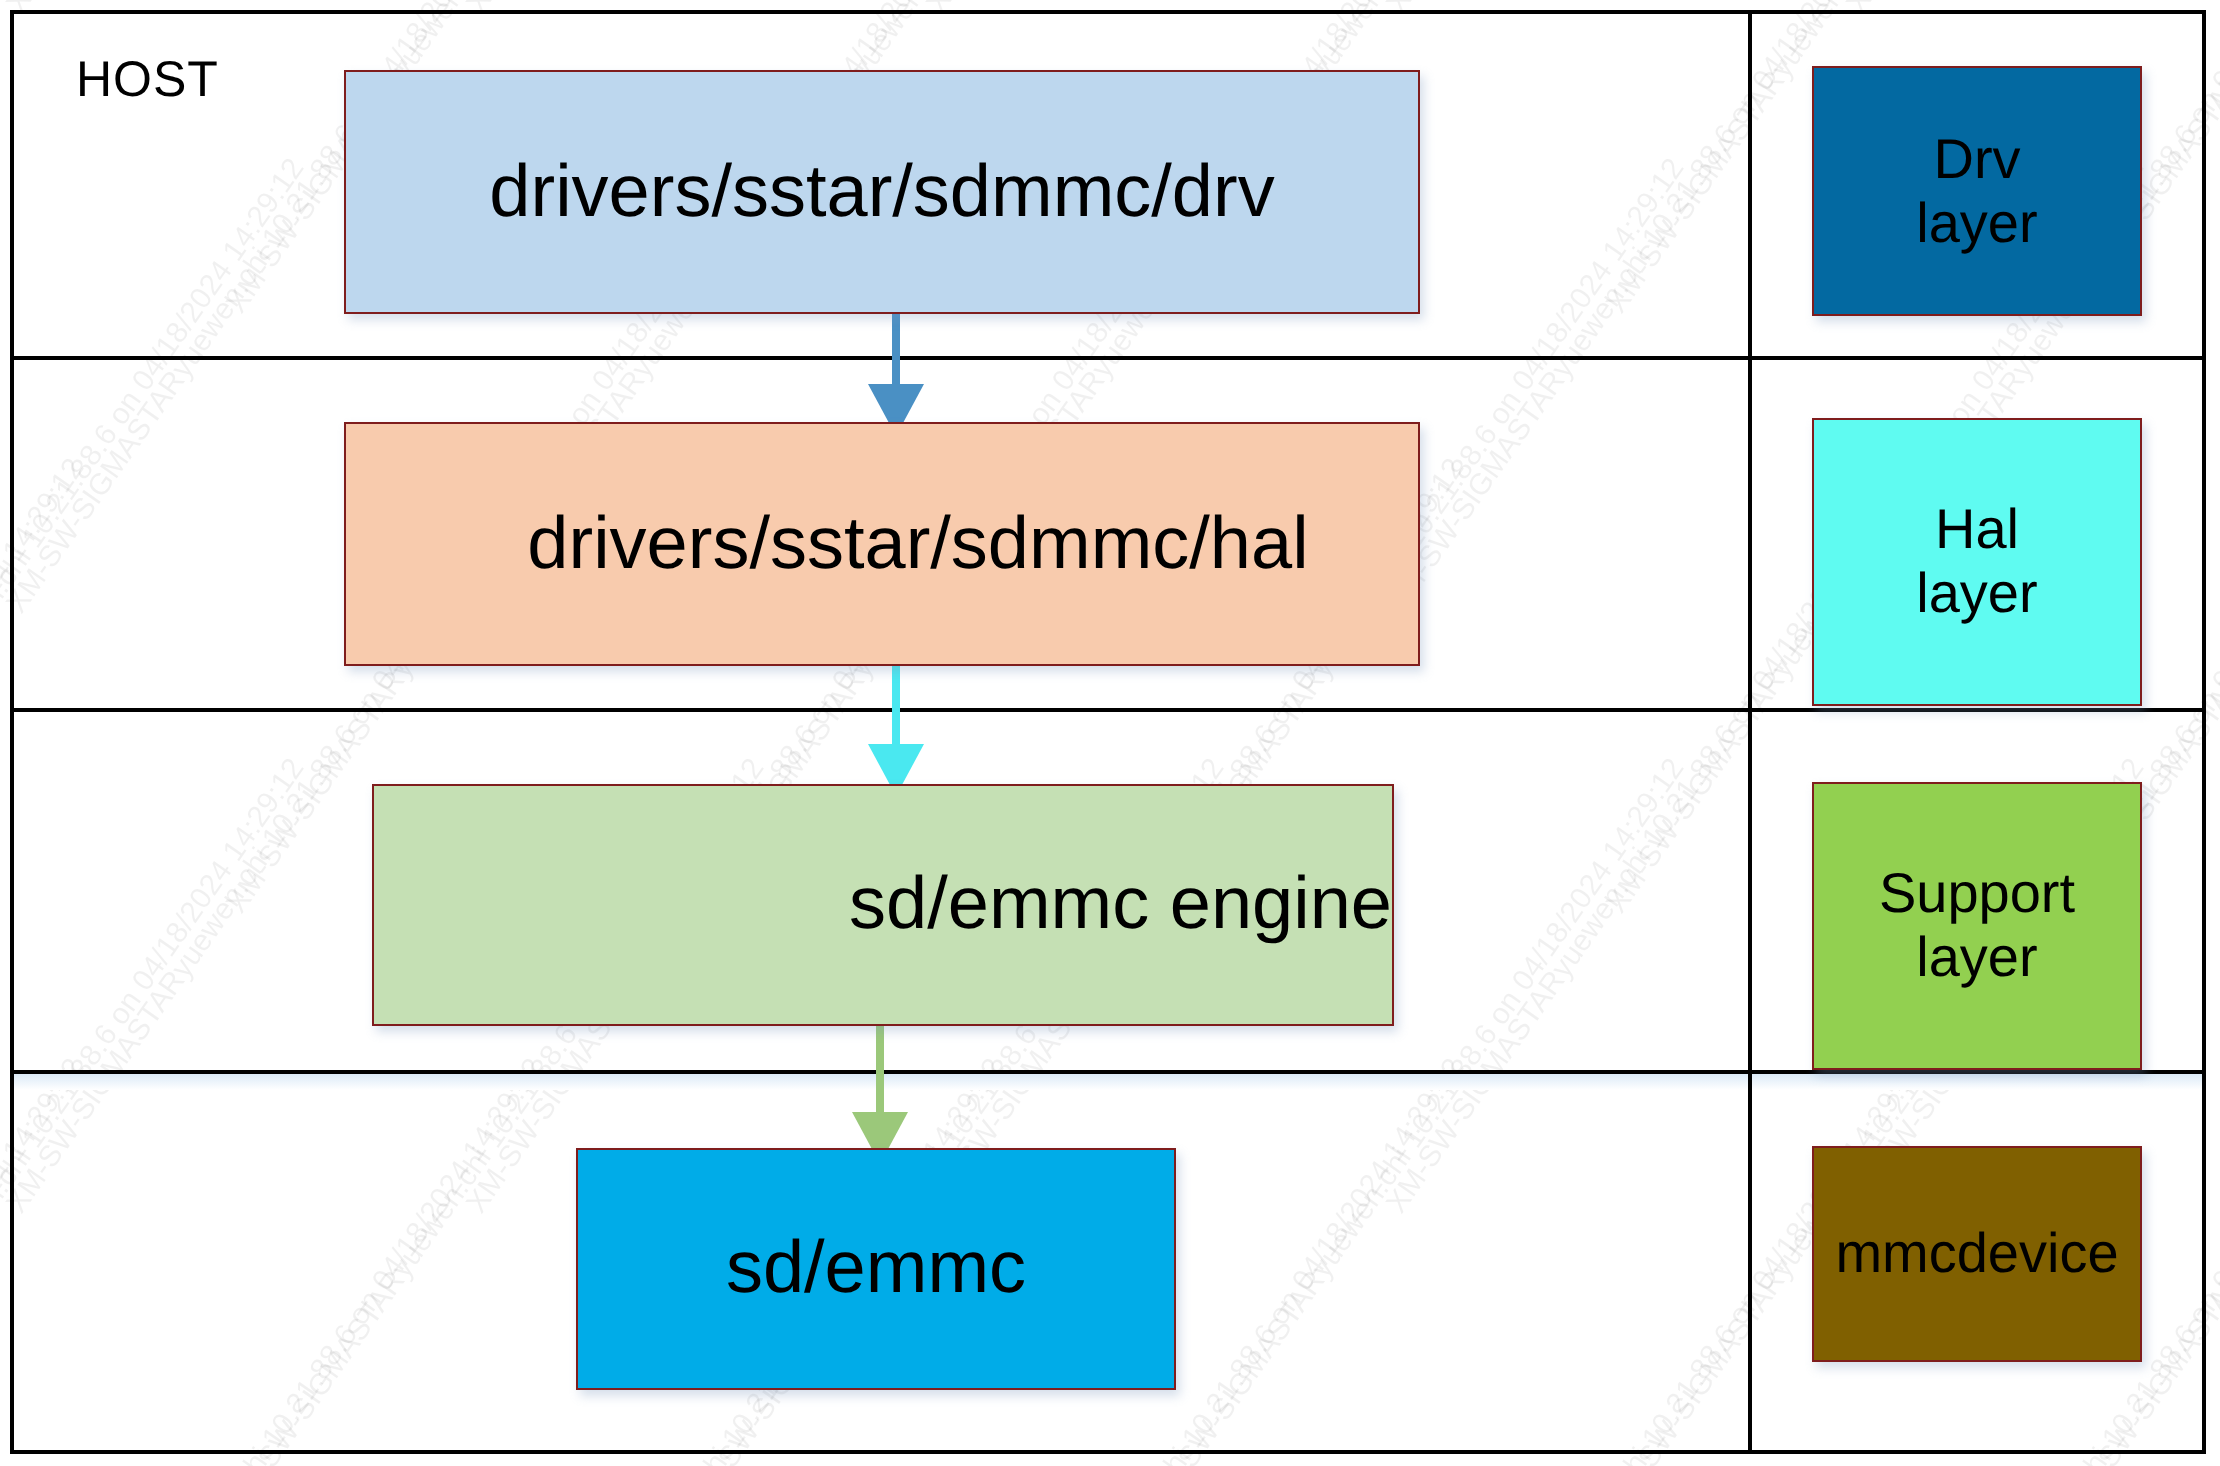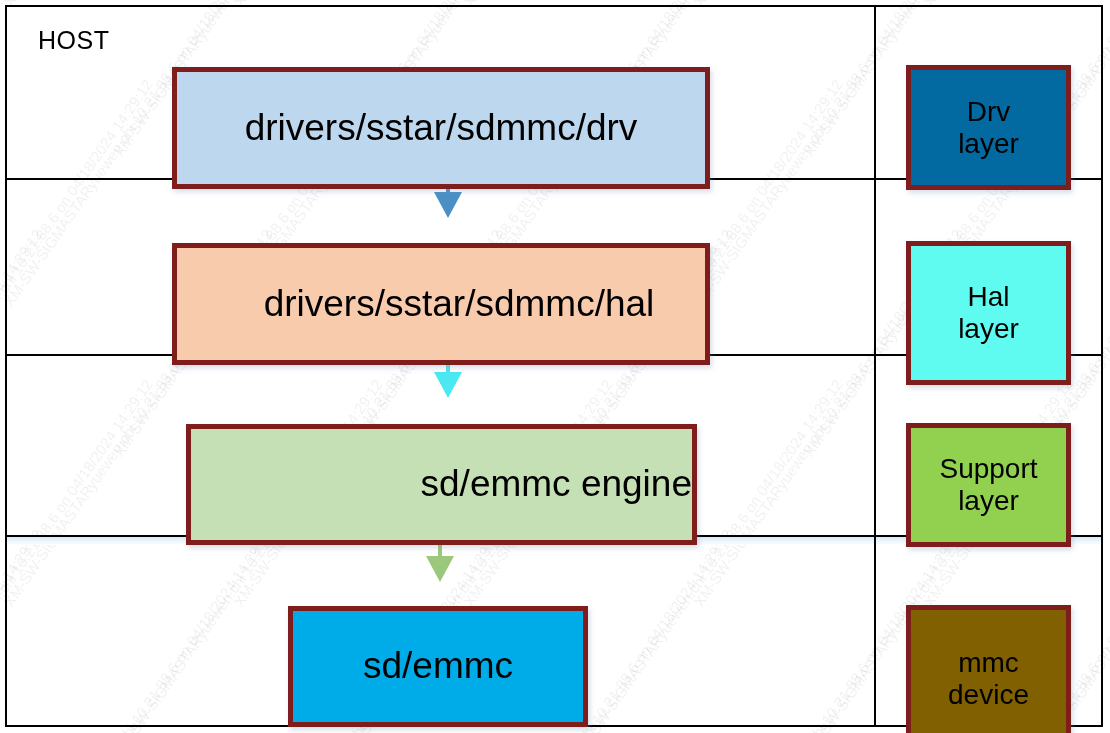--- a/index.html
+++ b/index.html
@@ -63,24 +63,23 @@
 
   
   .box {
     position: absolute;
     box-sizing: border-box;
     display: flex;
     align-items: center;
     justify-content: center;
     text-align: center;
     color: #000000;
-    border: 5px solid #7f1d1d;
+    border: 1px solid #7f1d1d;
     box-shadow: 2px 3px 5px rgba(120,150,190,0.30);
     line-height: 1.14;
-    margin-top: 32px;
   }
   .box.main   { font-size: 37px; }
   .box.layer  { font-size: 28px; }
 
   
   .arrow {
     position: absolute;
   }
 
   
@@ -195,23 +194,23 @@
   <div class="box layer" style="left:906px; top:33px; width:165px; height:125px; background:#0369a1; flex-direction:column;">
     <span>Drv</span>
     <span>layer</span>
   </div>
 
   <div class="box layer" style="left:906px; top:209px; width:165px; height:144px; background:#5ffbf1; flex-direction:column;">
     <span>Hal</span>
     <span>layer</span>
   </div>
 
-  <div class="box layer" style="left:906px; top:391px; width:165px; height:124px; background:#92d050; flex-direction:column;">
+  <div class="box layer" style="left:906px; top:391px; width:165px; height:144px; background:#92d050; flex-direction:column;">
     <span>Support</span>
     <span>layer</span>
   </div>
 
-  <div class="box layer" style="left:906px; top:573px; width:165px; height:148px; background:#806000; flex-direction:column;text-align:right;">
+  <div class="box layer" style="left:906px; top:573px; width:165px; height:108px; background:#806000; text-align:right;">
     <span>mmc</span>
     <span>device</span>
   </div>
 
 </div>
 
 </body></html>

